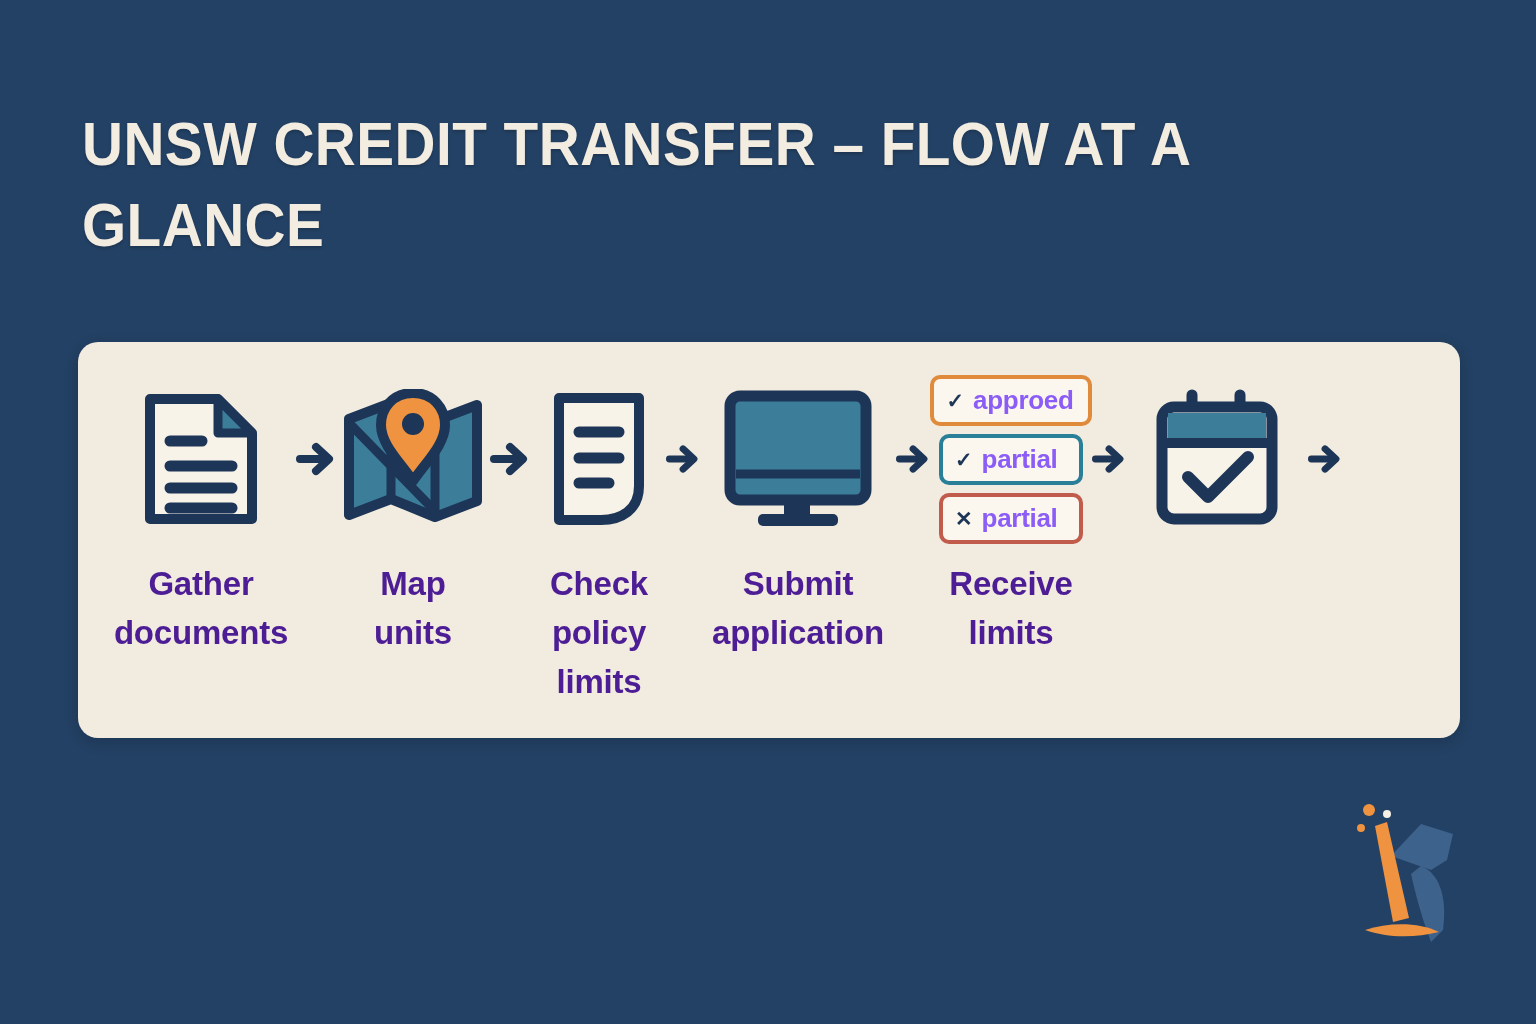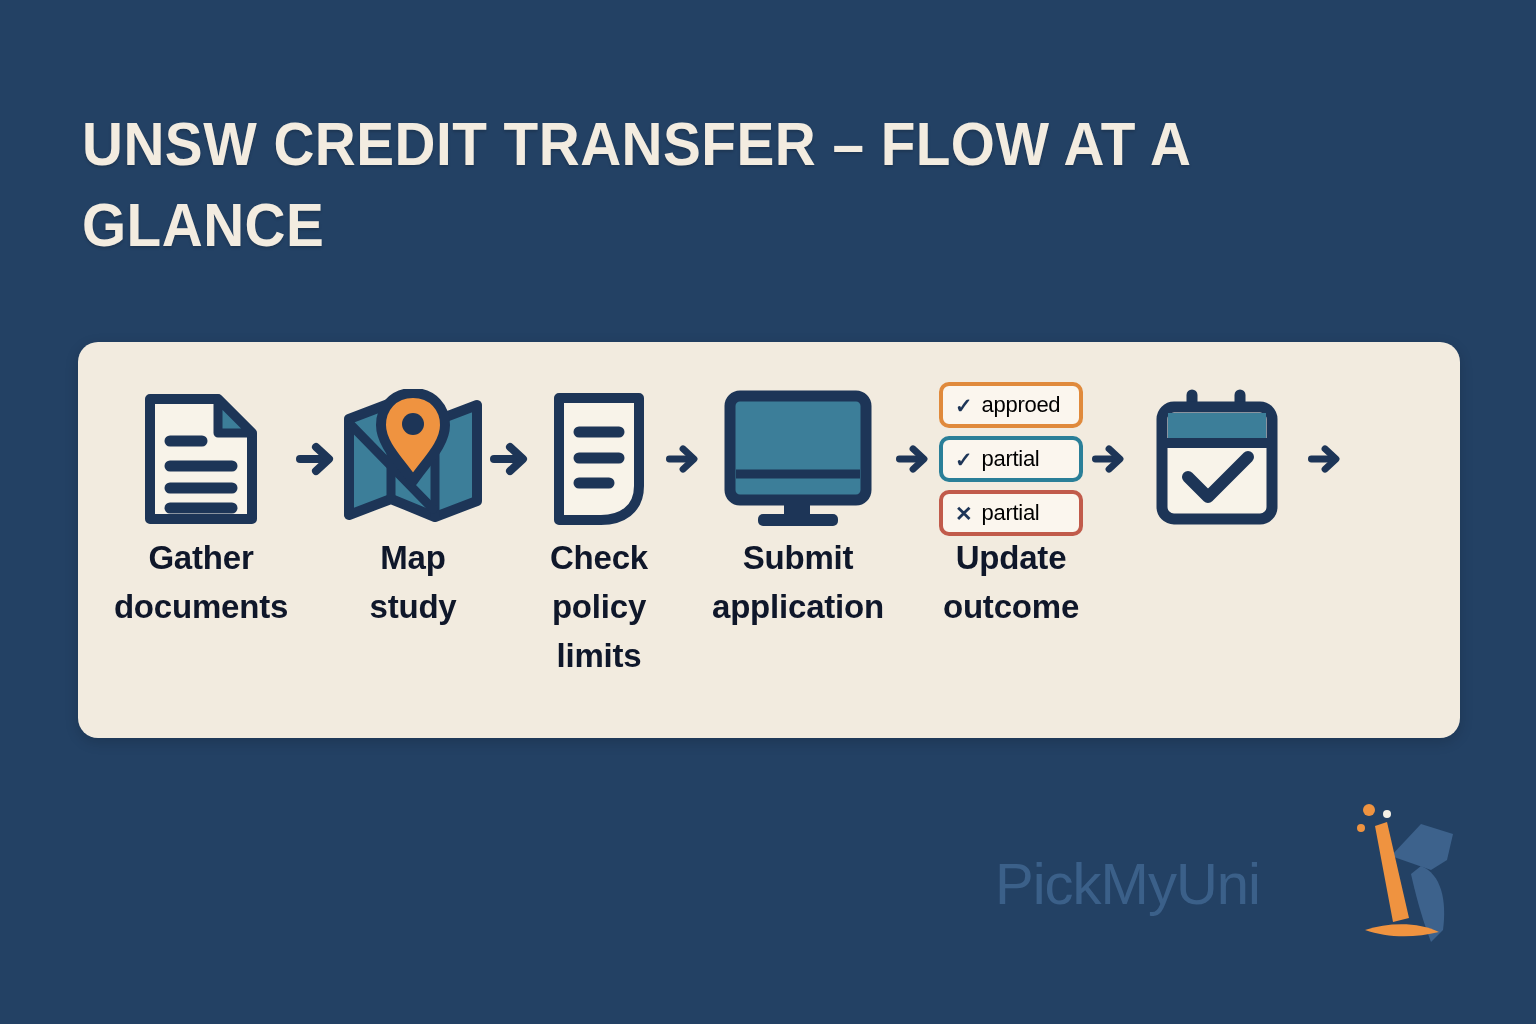--- a/index.html
+++ b/index.html
@@ -47,21 +47,22 @@
     align-items: center;
     flex: 0 0 auto;
   }
   .icon-box {
     height: 150px;
     display: flex;
     align-items: center;
     justify-content: center;
   }
   .step-label {
-    color: #0f172a;
+    margin-top: 26px;
+    color: #4c1d95;
     font-size: 33px;
     font-weight: bold;
     line-height: 1.48;
     text-align: center;
     letter-spacing: -0.2px;
   }
   .arrow {
     flex: 0 0 auto;
     height: 150px;
     display: flex;
@@ -100,23 +101,23 @@
   .badge.approved { border-color: #e08a3c; }
   .badge.partial  { border-color: #2a7f98; }
   .badge.declined { border-color: #c15b4b; }
   .badge-mark {
     color: #1d3557;
     font-size: 21px;
     font-weight: bold;
     line-height: 1;
   }
   .badge-text {
-    color: #000000;
-    font-size: 22px;
-    font-weight: normal;
+    color: #8b5cf6;
+    font-size: 26px;
+    font-weight: bold;
     letter-spacing: -0.3px;
   }
 
   
   #watermark {
     position: absolute;
     left: 995px; top: 818px;
     width: 420px; height: 130px;
     display: flex;
     align-items: center;
@@ -164,21 +165,21 @@
     <div class="icon-box">
       <svg width="148" height="140" viewBox="0 0 148 140">
         <path d="M10 30 L52 14 L96 32 L138 16 V112 L96 128 L52 110 L10 126 Z" fill="#3c7e99" stroke="#1d3557" stroke-width="10" stroke-linejoin="round"></path>
         <path d="M52 14 V110" stroke="#1d3557" stroke-width="9" fill="none"></path>
         <path d="M96 32 V128" stroke="#1d3557" stroke-width="9" fill="none"></path>
         <path d="M12 36 L94 120" stroke="#1d3557" stroke-width="9" fill="none" stroke-linecap="round"></path>
         <path d="M74 4 C54 4 42 19 42 36 C42 56 62 74 74 92 C86 74 106 56 106 36 C106 19 94 4 74 4 Z" fill="#ef9340" stroke="#1d3557" stroke-width="10" stroke-linejoin="round"></path>
         <circle cx="74" cy="35" r="11" fill="#1d3557"></circle>
       </svg>
     </div>
-    <div class="step-label">Map study</div>
+    <div class="step-label">Map units</div>
   </div>
 
   <div class="arrow arrow-gap">
     <svg width="40" height="40" viewBox="0 0 40 40">
       <line x1="4" y1="20" x2="30" y2="20" stroke="#1d3557" stroke-width="8" stroke-linecap="round"></line>
       <polyline points="20,8 33,20 20,32" fill="none" stroke="#1d3557" stroke-width="8" stroke-linecap="round" stroke-linejoin="round"></polyline>
     </svg>
   </div>
 
   <div class="step w-check">
@@ -229,21 +230,21 @@
         <div class="badge partial">
           <span class="badge-mark">✓</span>
           <span class="badge-text">partial</span>
         </div>
         <div class="badge declined">
           <span class="badge-mark">✕</span>
           <span class="badge-text">partial</span>
         </div>
       </div>
     </div>
-    <div class="step-label">Update outcome</div>
+    <div class="step-label">Receive limits</div>
   </div>
 
   <div class="arrow arrow-gap-sm">
     <svg width="40" height="40" viewBox="0 0 40 40">
       <line x1="4" y1="20" x2="30" y2="20" stroke="#1d3557" stroke-width="8" stroke-linecap="round"></line>
       <polyline points="20,8 33,20 20,32" fill="none" stroke="#1d3557" stroke-width="8" stroke-linecap="round" stroke-linejoin="round"></polyline>
     </svg>
   </div>
 
   <div class="step w-update">
@@ -263,21 +264,20 @@
     <svg width="40" height="40" viewBox="0 0 40 40">
       <line x1="4" y1="20" x2="30" y2="20" stroke="#1d3557" stroke-width="8" stroke-linecap="round"></line>
       <polyline points="20,8 33,20 20,32" fill="none" stroke="#1d3557" stroke-width="8" stroke-linecap="round" stroke-linejoin="round"></polyline>
     </svg>
   </div>
 
 
 </div>
 
 <div id="watermark">
-  <span id="watermark-text">PickMyUni</span>
   <span id="watermark-mark">
     <svg width="140" height="150" viewBox="0 0 140 150">
       <path d="M56 56 L86 24 L118 34 L112 60 L96 70 Z" fill="#3d628c"></path>
       <path d="M86 66 C106 74 112 100 108 130 L96 142 C86 116 80 92 76 74 Z" fill="#3d628c"></path>
       <path d="M40 26 L52 22 L74 118 L58 122 Z" fill="#ef9340"></path>
       <path d="M30 130 C54 122 84 122 104 132 C80 138 52 138 30 130 Z" fill="#ef9340"></path>
       <circle cx="34" cy="10" r="6" fill="#ef9340"></circle>
       <circle cx="52" cy="14" r="4" fill="#f5f0e6"></circle>
       <circle cx="26" cy="28" r="4" fill="#ef9340"></circle>
     </svg>

